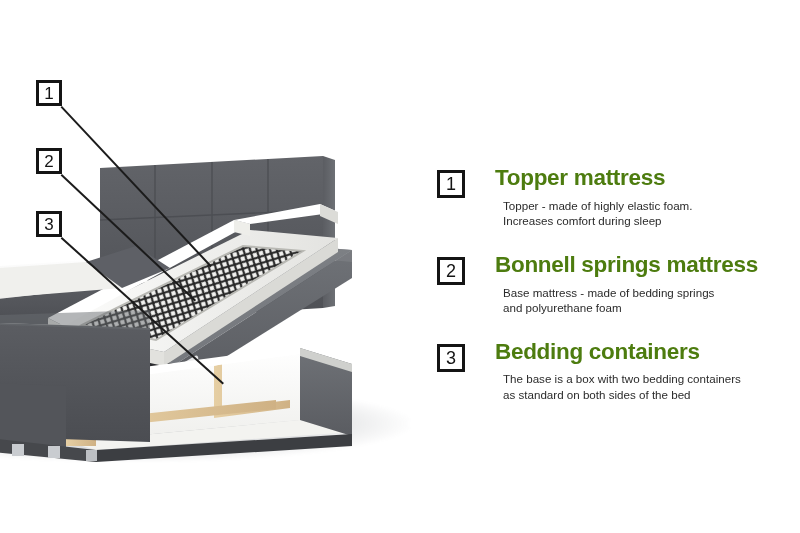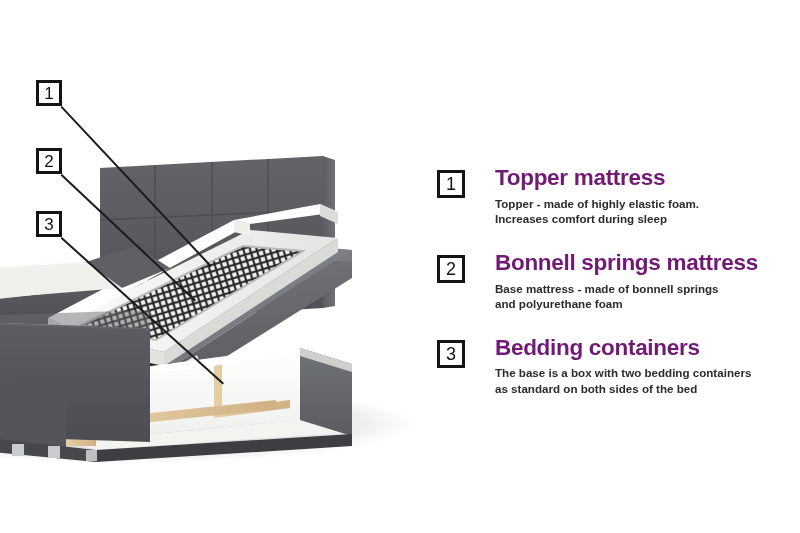--- a/index.html
+++ b/index.html
@@ -31,25 +31,25 @@
   .leader{position:absolute;height:0;border-top:2px solid #1b1b1b;transform-origin:0 0;z-index:39;}
 
   
   #legend{position:absolute;left:437px;top:166px;width:352px;}
   .legrow{position:relative;margin-bottom:24px;}
   .legnum{
     position:absolute;left:0;top:4px;width:28px;height:28px;font-size:18px;
   }
   .legtext{margin-left:58px;}
   .legtitle{
-    font-size:22.5px;font-weight:bold;color:#701a75;letter-spacing:-0.3px;
+    font-size:22.5px;font-weight:bold;color:#4d7c0f;letter-spacing:-0.3px;
     line-height:1.05;margin:0 0 6px 0;
   }
   .legdesc{
-    font-size:11.6px;color:#2b2b2b;line-height:1.35;margin:0;white-space:pre-line;font-weight:bold;
+    font-size:11.6px;color:#2b2b2b;line-height:1.35;margin:8px;white-space:pre-line;
   }
 
   
   #art{position:absolute;left:0;top:150px;width:440px;height:330px;z-index:10;}
 
   
   #shadow{
     left:-20px;top:392px;width:430px;height:70px;
     background:radial-gradient(ellipse at 35% 45%, rgba(80,84,90,.55) 0%, rgba(120,124,130,.28) 42%, rgba(255,255,255,0) 72%);
     filter:blur(1px);
@@ -223,21 +223,21 @@
 Increases comfort during sleep</p>
       </div>
     </div>
 
     <div class="legrow">
       <div class="numbox legnum">
         <span>2</span>
       </div>
       <div class="legtext">
         <p class="legtitle">Bonnell springs mattress</p>
-        <p class="legdesc">Base mattress - made of bonnell springs
+        <p class="legdesc">Base mattress - made of bedding springs
 and polyurethane foam</p>
       </div>
     </div>
 
     <div class="legrow">
       <div class="numbox legnum">
         <span>3</span>
       </div>
       <div class="legtext">
         <p class="legtitle">Bedding containers</p>

